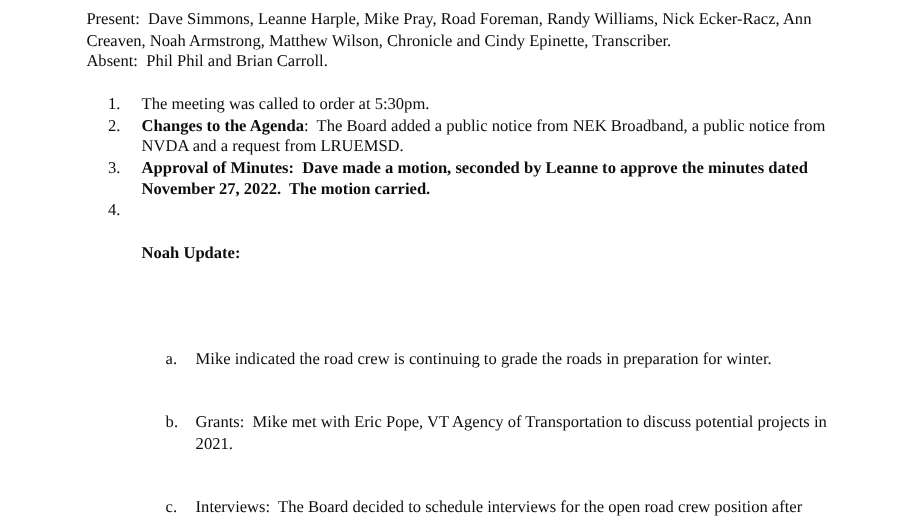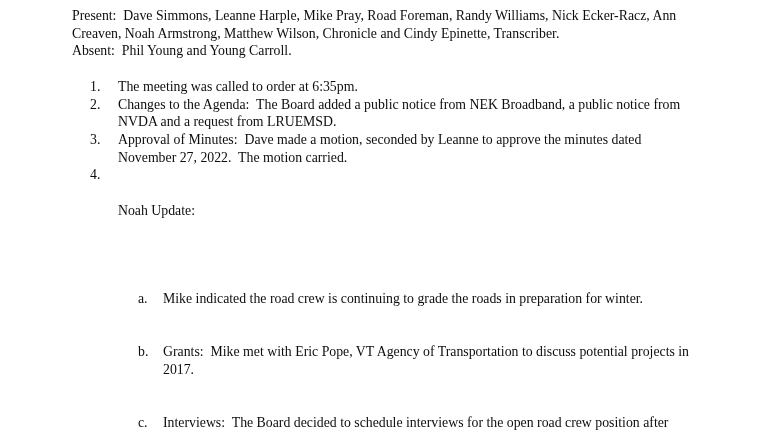--- a/index.html
+++ b/index.html
@@ -46,36 +46,36 @@
   .sletter {
     margin-left: 20px;
     width: 25px;
     flex-shrink: 0;
   }
   .sbody {
     flex: 1;
     white-space: pre-wrap;
   }
   .bold {
-    font-weight: normal;
+    font-weight: bold;
   }
 </style>
 </head>
 <body>
 
 <div class="page">
 
   <p class="para">Present:  Dave Simmons, Leanne Harple, Mike Pray, Road Foreman, Randy Williams, Nick Ecker-Racz, Ann Creaven, Noah Armstrong, Matthew Wilson, Chronicle and Cindy Epinette, Transcriber.</p>
-  <p class="para">Absent:  Phil Young and Young Carroll.</p>
+  <p class="para">Absent:  Phil Phil and Brian Carroll.</p>
 
   <div class="olist">
 
     <div class="oitem">
       <span class="onum">1.</span>
-      <div class="obody"><span class="bold"></span><span>The meeting was called to order at 6:35pm.</span></div>
+      <div class="obody"><span class="bold"></span><span>The meeting was called to order at 5:30pm.</span></div>
     </div>
 
     <div class="oitem">
       <span class="onum">2.</span>
       <div class="obody"><span class="bold">Changes to the Agenda</span><span>:  The Board added a public notice from NEK Broadband, a public notice from NVDA and a request from LRUEMSD.</span></div>
     </div>
 
     <div class="oitem">
       <span class="onum">3.</span>
       <div class="obody"><span class="bold">Approval of Minutes:  Dave made a motion, seconded by Leanne to approve the minutes dated November 27, 2022.  The motion carried.</span><span></span></div>
@@ -85,21 +85,21 @@
       <span class="onum">4.</span>
       <div class="obody">
         <div><span class="bold">Noah Update:</span></div>
         <div class="slist">
           <div class="sitem">
             <span class="sletter">a.</span>
             <div class="sbody">Mike indicated the road crew is continuing to grade the roads in preparation for winter.</div>
           </div>
           <div class="sitem">
             <span class="sletter">b.</span>
-            <div class="sbody">Grants:  Mike met with Eric Pope, VT Agency of Transportation to discuss potential projects in 2017.</div>
+            <div class="sbody">Grants:  Mike met with Eric Pope, VT Agency of Transportation to discuss potential projects in 2021.</div>
           </div>
           <div class="sitem">
             <span class="sletter">c.</span>
             <div class="sbody">Interviews:  The Board decided to schedule interviews for the open road crew position after Thanksgiving.</div>
           </div>
           
           
         </div>
       </div>
     </div>

